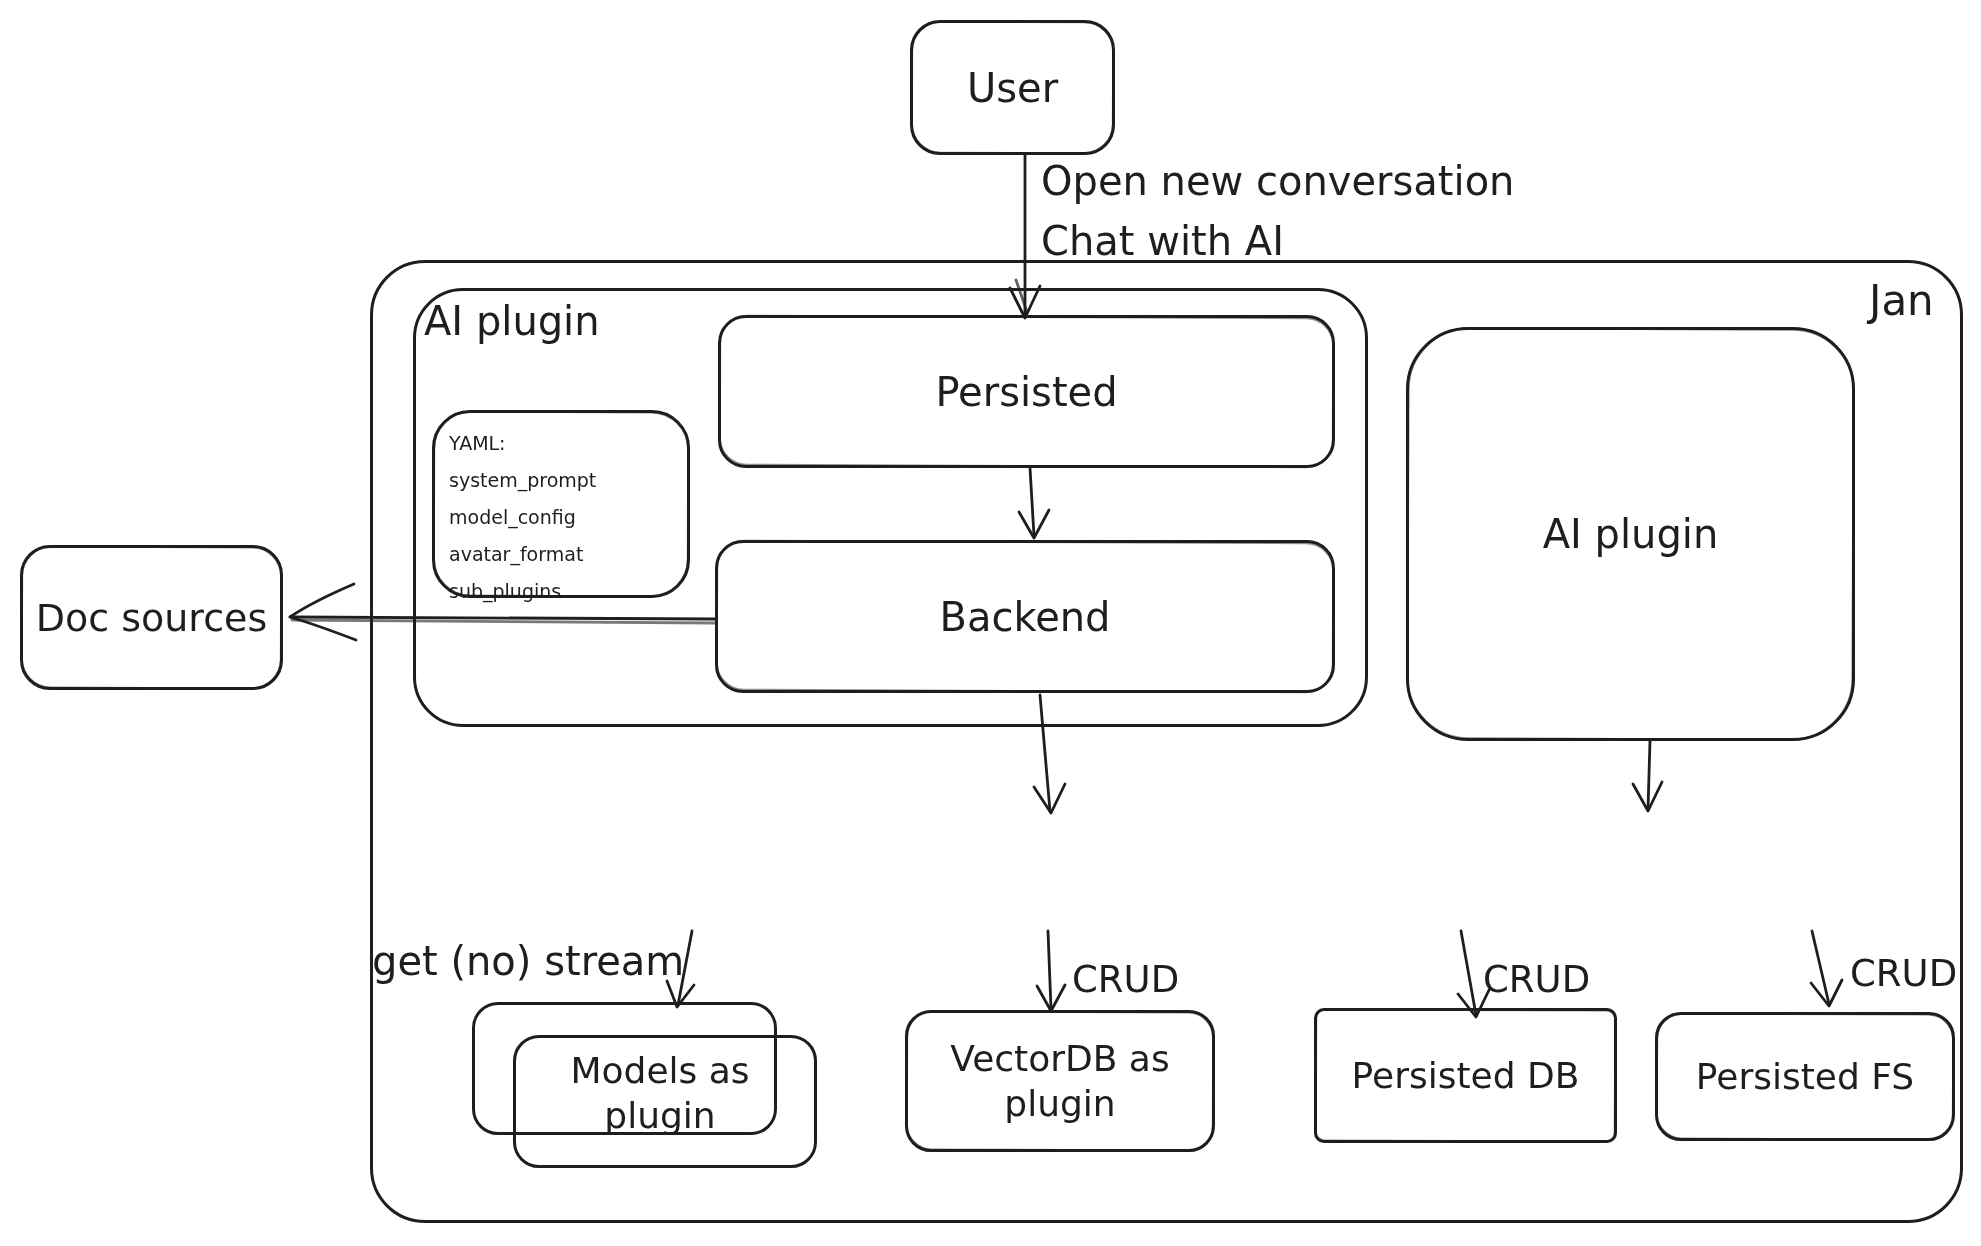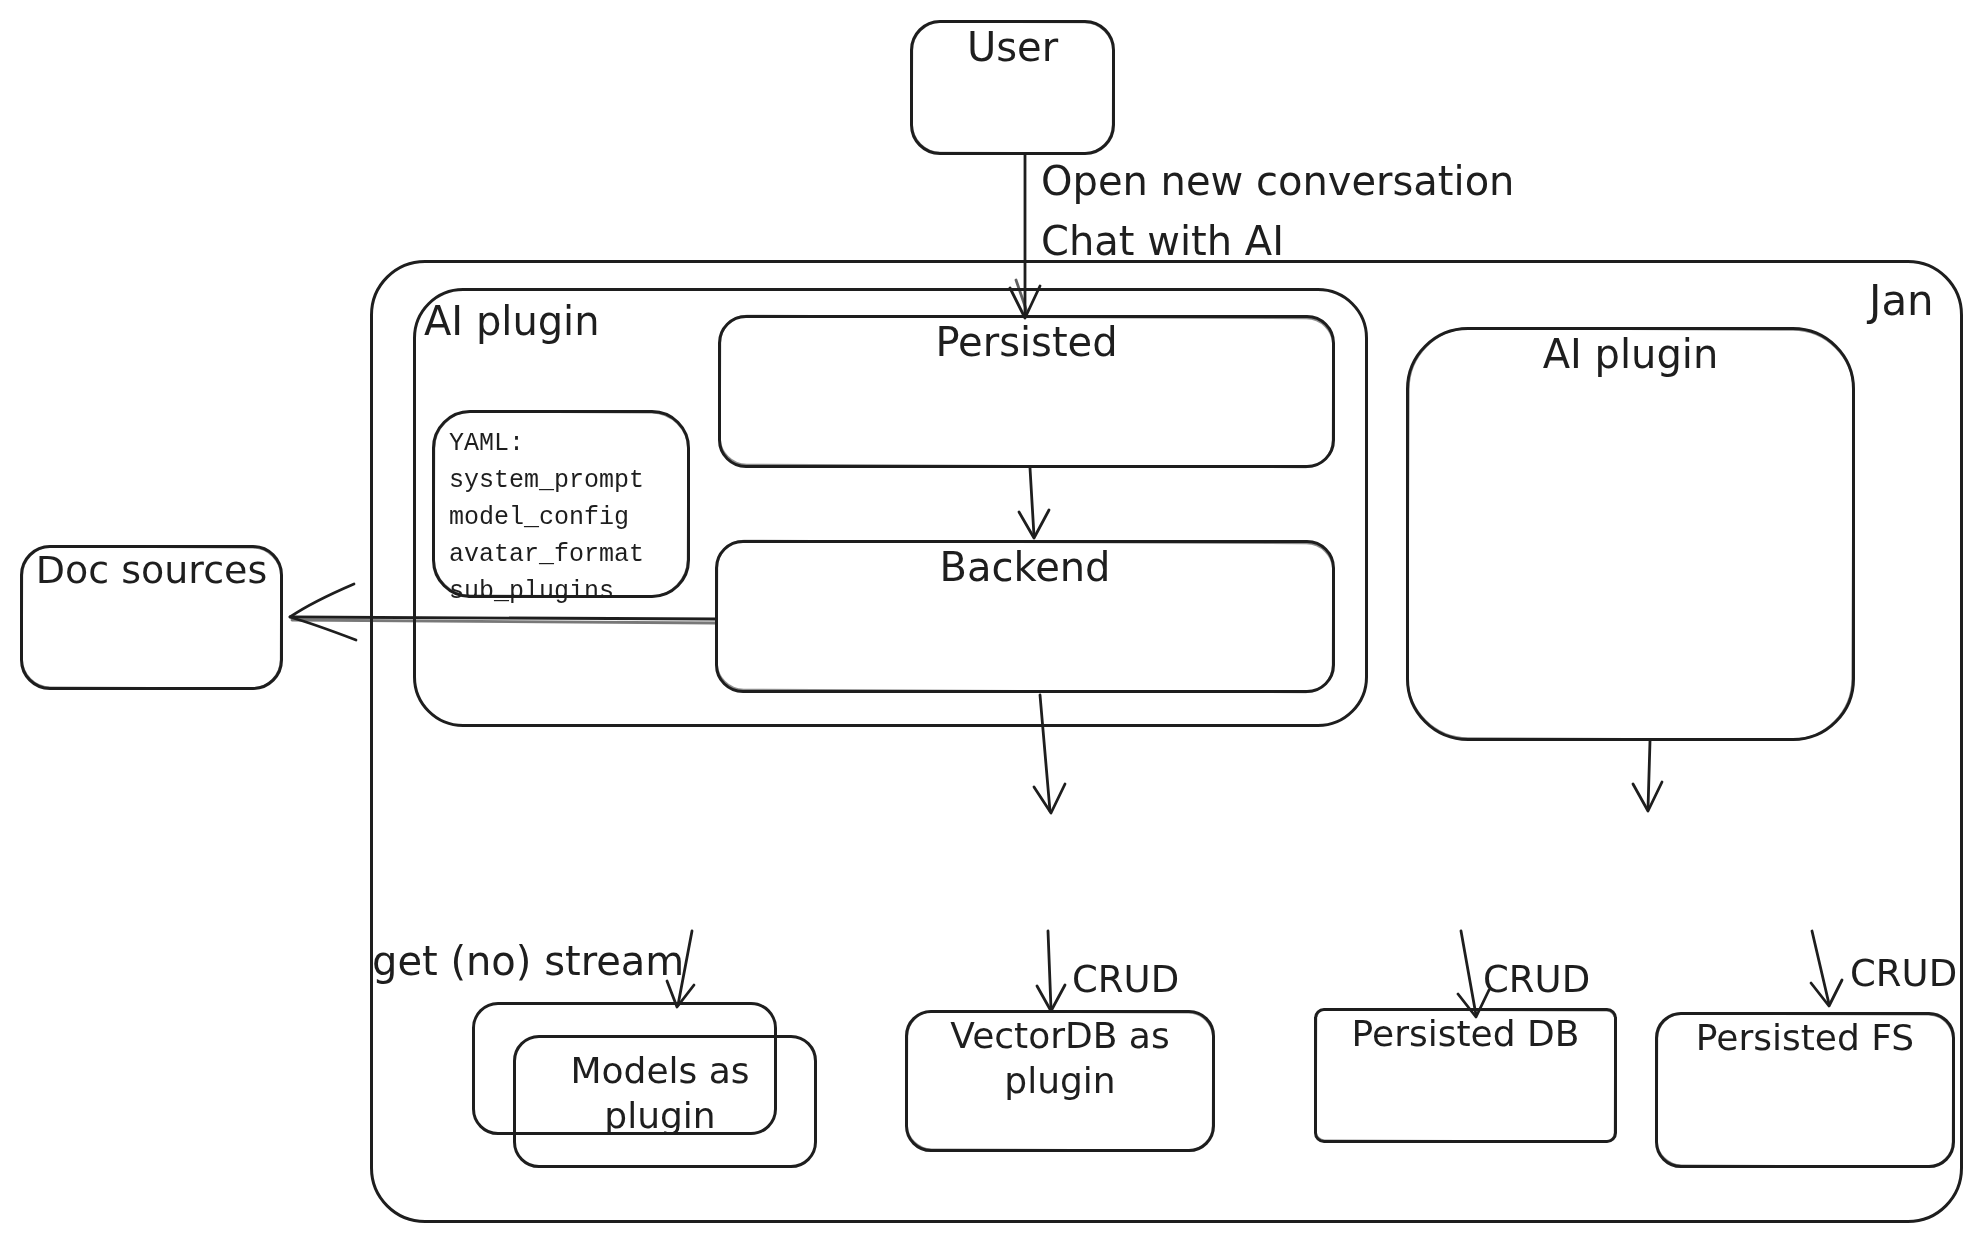--- a/index.html
+++ b/index.html
@@ -19,21 +19,21 @@
     fill: none;
     stroke-linecap: round;
     stroke-linejoin: round;
   }
   .box {
     position: absolute;
     border: 3px solid #1e1e1e;
     background: transparent;
     box-sizing: border-box;
     display: flex;
-    align-items: flex-start;
+    align-items: center;
     justify-content: center;
     text-align: center;
   }
   
   .sketch::before {
     content: "";
     position: absolute;
     inset: -2px;
     border: 2px solid rgba(30,30,30,0.5);
     border-radius: inherit;
@@ -43,24 +43,23 @@
   .lbl { position: absolute; white-space: nowrap; }
   .node-label { font-size: 40px; line-height: 1.2; }
   .small-node-label { font-size: 36px; line-height: 1.25; }
   .yaml-box {
     align-items: flex-start;
     justify-content: flex-start;
     text-align: left;
   }
   .yaml-text {
     padding: 12px 10px 10px 14px;
-    font-size: 25px;
+    font-size: 19px;
     line-height: 37px;
     white-space: nowrap;
-    font-family: Liberation Mono, monospace;
   }
   .wrap-label { white-space: normal; }
 </style>
 </head>
 <body>
 
 <div class="canvas">
 
   <svg class="edges">
 
@@ -163,17 +162,17 @@
   <div class="lbl small-node-label wrap-label" style="left:535px; top:1048px; width:250px; text-align:center;">Models as plugin</div>
 
   <div class="box sketch small-node-label" style="left:905px; top:1010px; width:310px; height:142px; border-radius:26px;">
     <span class="wrap-label" style="width:250px;">VectorDB as plugin</span>
   </div>
 
   <div class="box sketch small-node-label" style="left:1314px; top:1008px; width:303px; height:135px; border-radius:10px;">
     <span>Persisted DB</span>
   </div>
 
-  <div class="box sketch small-node-label" style="left:1655px; top:1012px; width:300px; height:156px; border-radius:26px;">
+  <div class="box sketch small-node-label" style="left:1655px; top:1012px; width:300px; height:129px; border-radius:26px;">
     <span>Persisted FS</span>
   </div>
 
 </div>
 
 </body></html>

